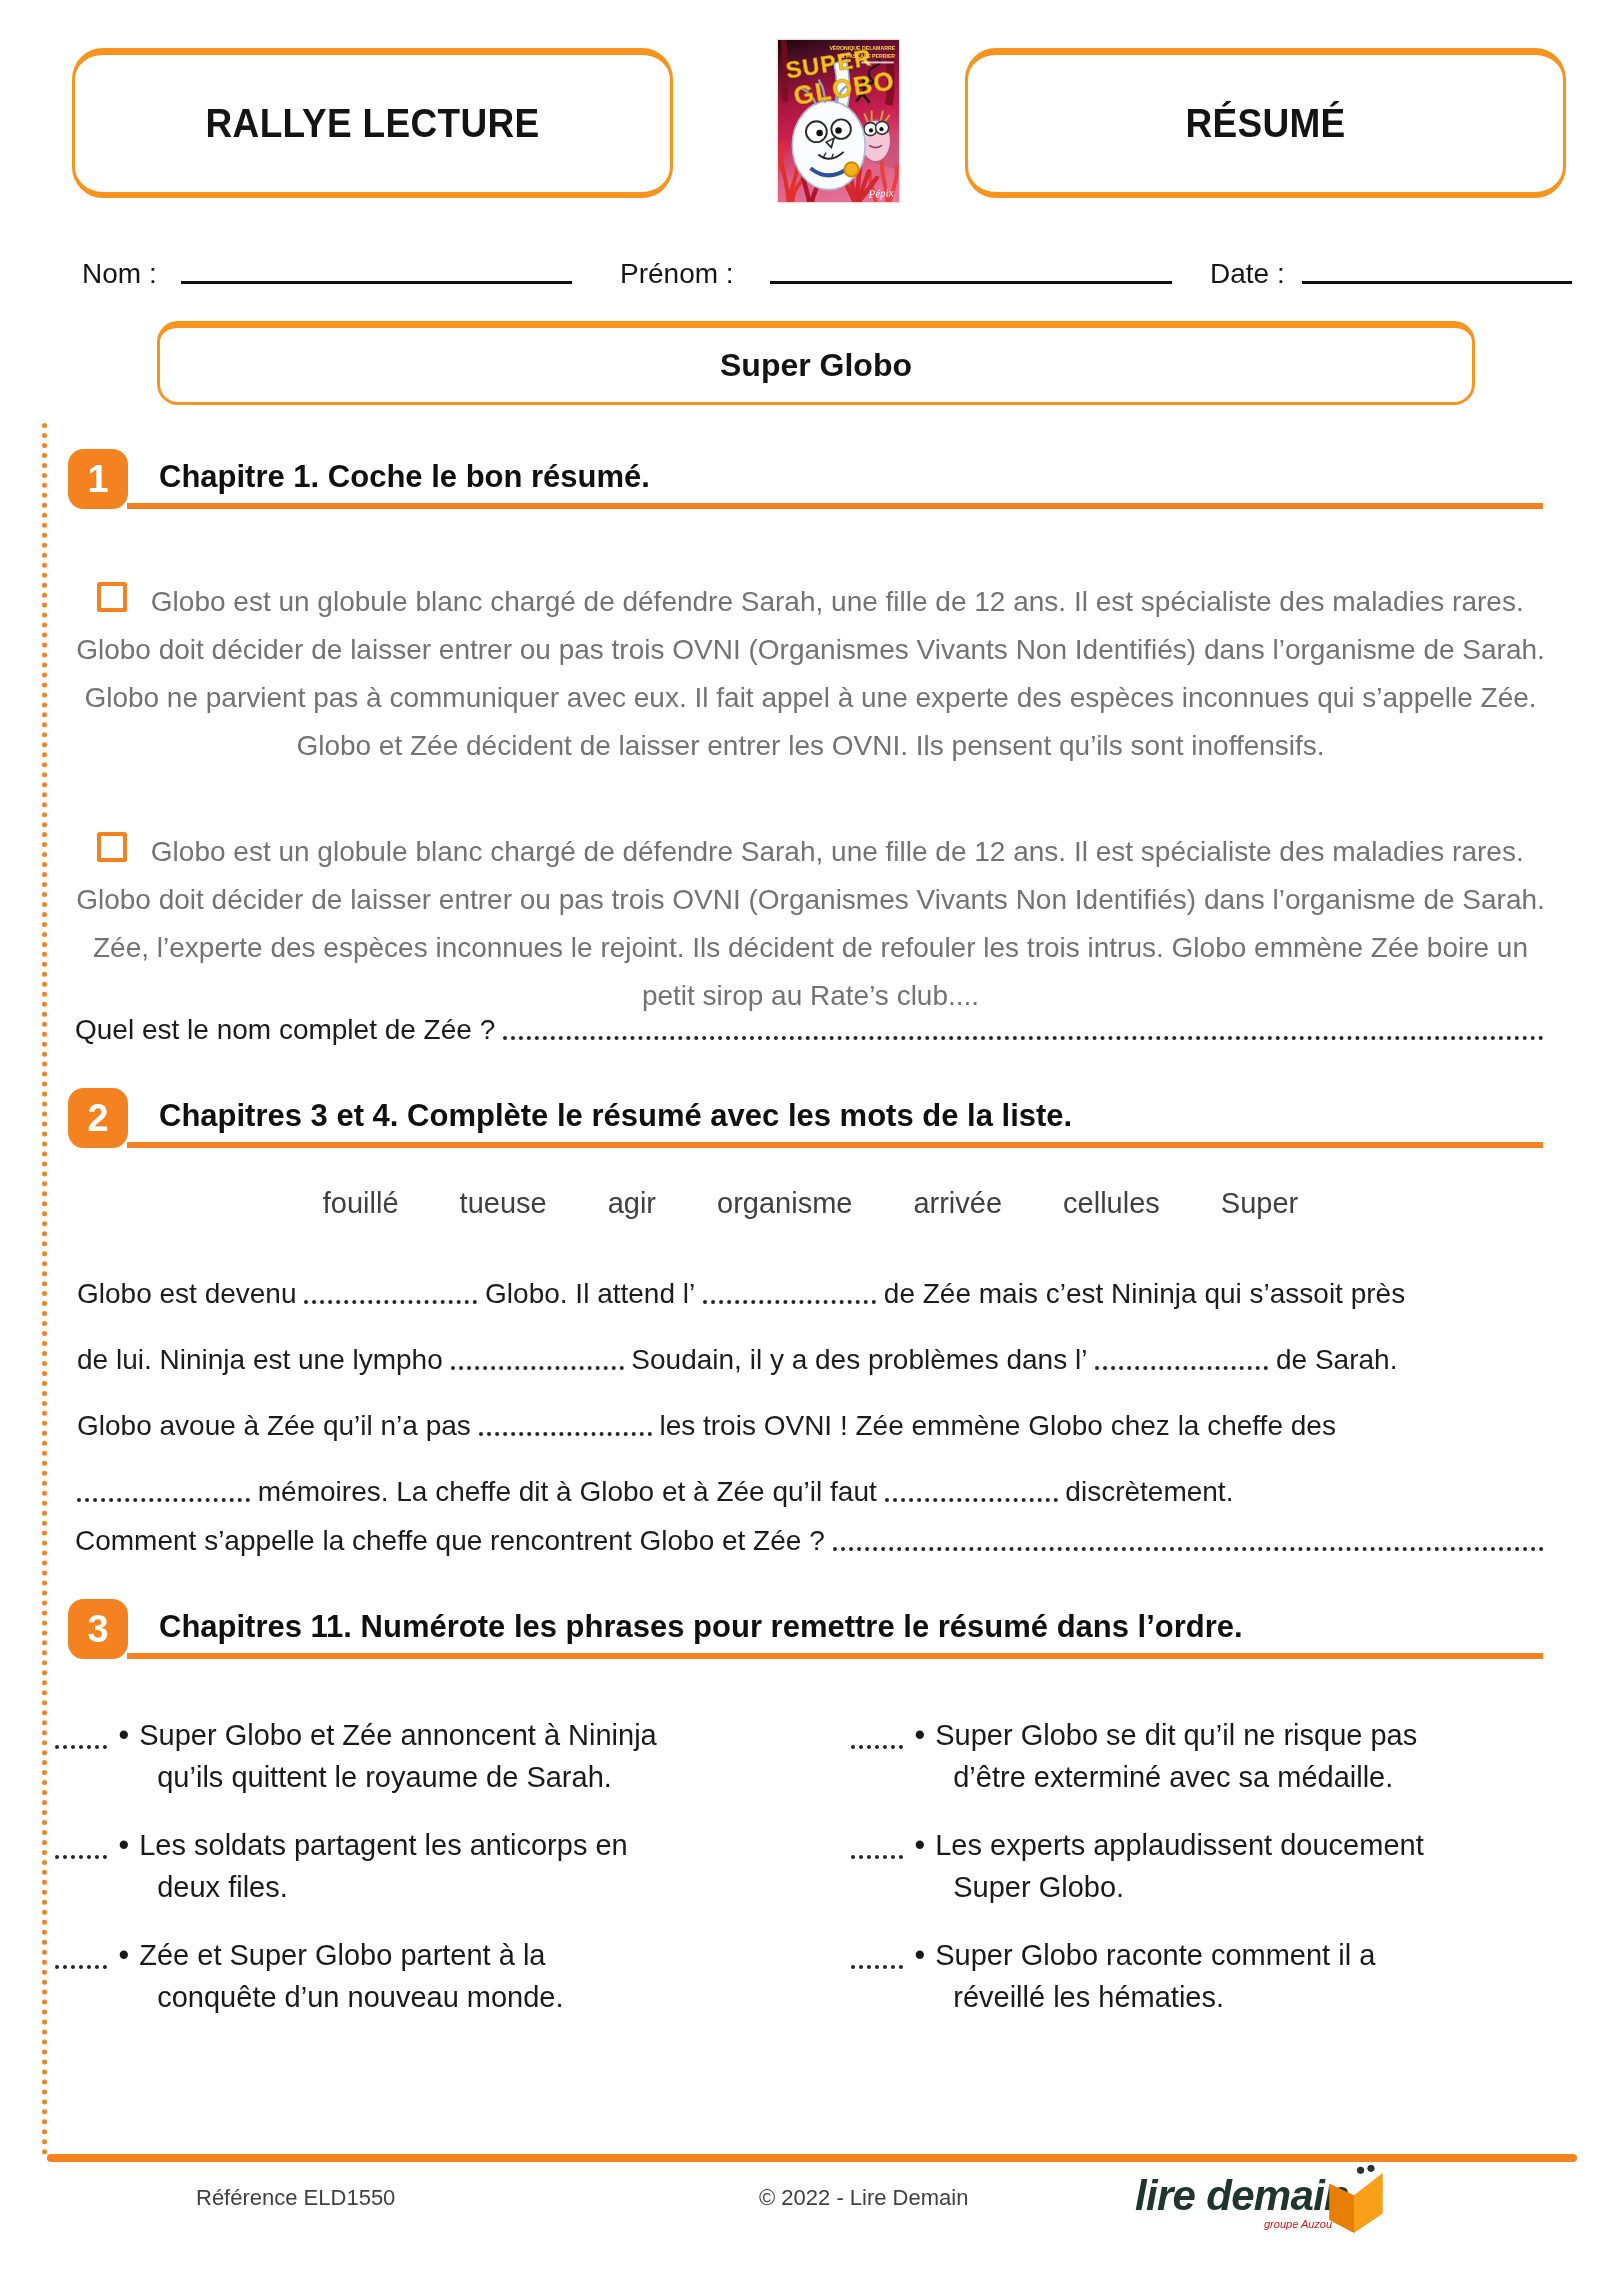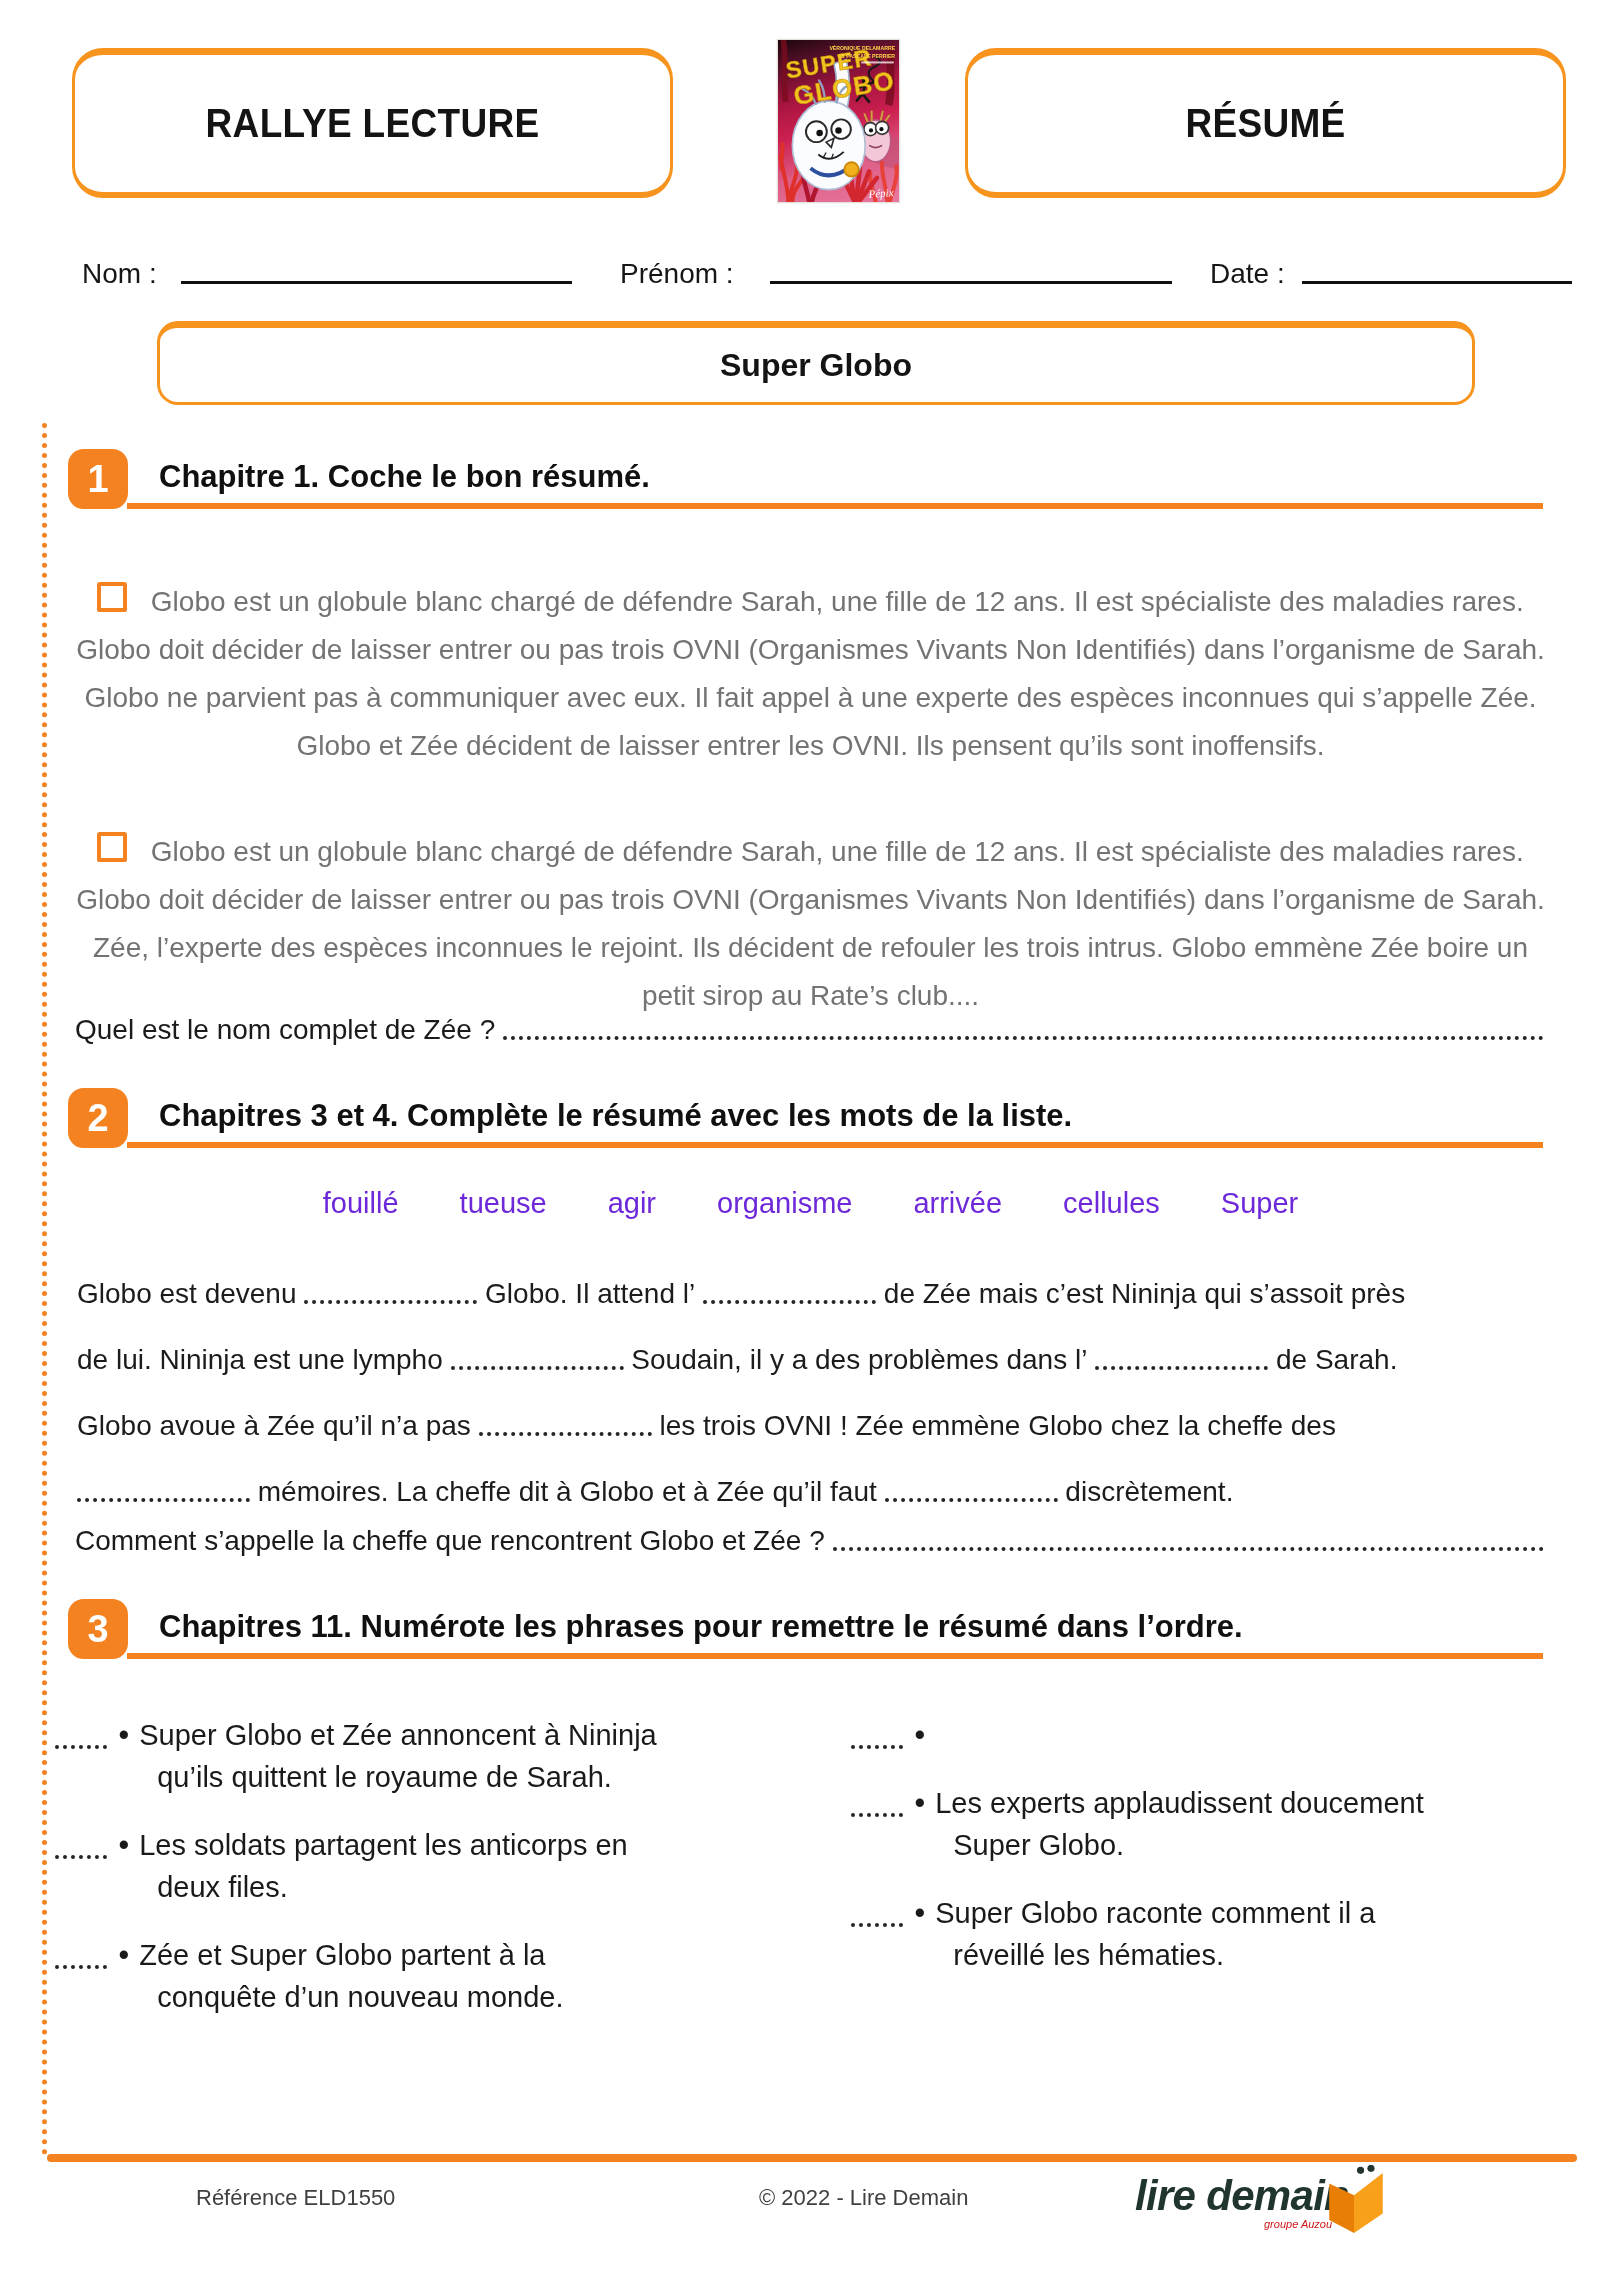--- a/index.html
+++ b/index.html
@@ -50,21 +50,21 @@
   .checkbox{display:inline-block;width:22px;height:22px;border:4.6px solid #F58220;border-radius:2.6px;
             margin-right:23.5px;vertical-align:-1.3px;background:#fff;}
 
   
   .qline{position:absolute;left:75px;width:1469px;display:flex;align-items:flex-end;font-size:28px;height:43px;white-space:nowrap;}
   #q1{top:1003px;} #q2{top:1514px;}
   .dotfill{flex:1;border-bottom:4.6px dotted #252525;margin:0 0 6.5px 7.8px;}
 
   
   #words{position:absolute;left:75px;top:1187px;width:1471px;display:flex;justify-content:center;gap:61px;
-         font-size:29px;color:#6d28d9;}
+         font-size:29px;color:#404040;}
 
   
   #fills{position:absolute;left:77px;top:1244px;width:1474px;font-size:28px;color:#1c1c1c;}
   .fline{display:flex;align-items:flex-end;height:66px;white-space:nowrap;}
   .blank{width:173px;border-bottom:4.6px dotted #252525;margin:0 7.8px 6.5px 7.8px;flex:none;}
 
   
   .ocol{position:absolute;top:1714px;font-size:29px;color:#1a1a1a;}
   #colL{left:55px;width:730px;} #colR{left:851px;width:711px;}
   .orow{display:flex;align-items:flex-start;margin-bottom:26px;}
@@ -299,20 +299,24 @@
           <div>Zée et Super Globo partent à la</div>
           <div class="l2">conquête d’un nouveau monde.</div>
         </div>
     </div>
   </div>
 
   <div class="ocol" id="colR">
     <div class="orow">
       <span class="num-dots"></span>
       <span class="bullet">•</span>
+      <div class="sent">
+          <div>Super Globo se dit qu’il ne risque pas</div>
+          <div class="l2">d’être exterminé avec sa médaille.</div>
+        </div>
     </div>
     <div class="orow">
       <span class="num-dots"></span>
       <span class="bullet">•</span>
       <div class="sent">
           <div>Les experts applaudissent doucement</div>
           <div class="l2">Super Globo.</div>
         </div>
     </div>
     <div class="orow">

